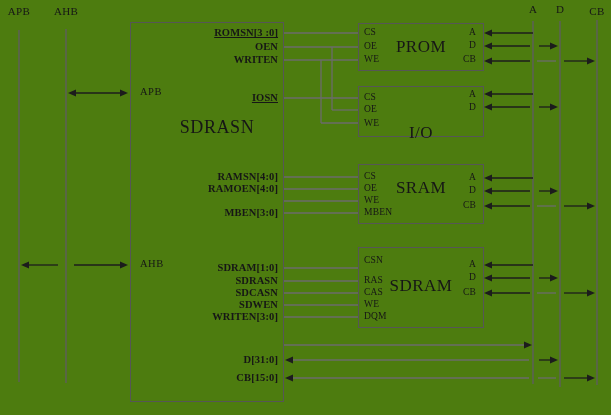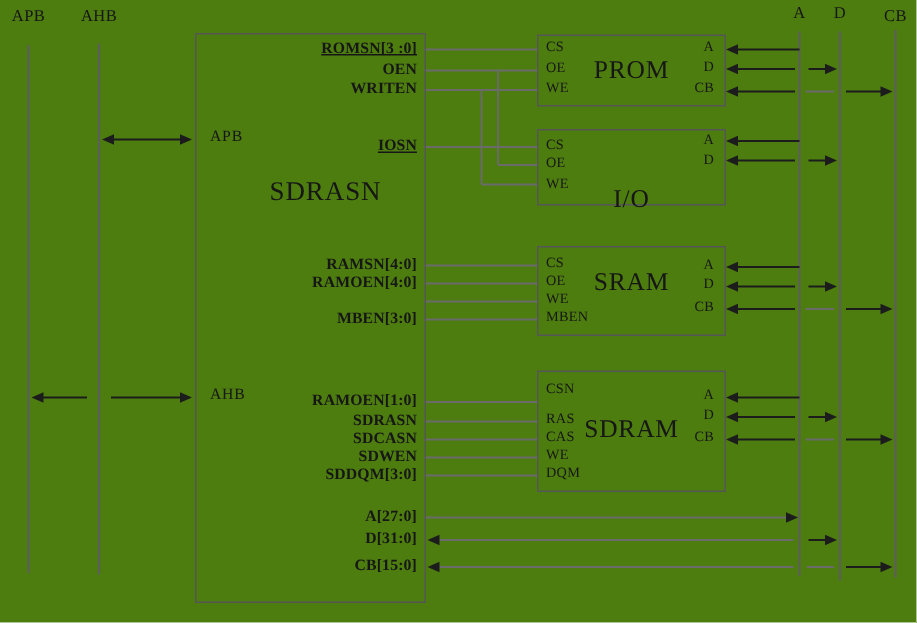--- a/index.html
+++ b/index.html
@@ -154,26 +154,25 @@
   <div class="lbl title ftm-title" style="left:140px;top:118px;width:154px;">SDRASN</div>
   <span class="lbl port" style="left:140px;top:259px;">AHB</span>
 
   <div class="sigwrap sig" style="top:27px;text-decoration:underline;">ROMSN[3 :0]</div>
   <div class="sigwrap sig" style="top:41px;">OEN</div>
   <div class="sigwrap sig" style="top:54px;">WRITEN</div>
   <div class="sigwrap sig" style="top:92px;text-decoration:underline;">IOSN</div>
   <div class="sigwrap sig" style="top:171px;">RAMSN[4:0]</div>
   <div class="sigwrap sig" style="top:183px;">RAMOEN[4:0]</div>
   <div class="sigwrap sig" style="top:207px;">MBEN[3:0]</div>
-  <div class="sigwrap sig" style="top:262px;">RAMOEN[1:0]</div>
+  <div class="sigwrap sig" style="top:262px;">SDRAM[1:0]</div>
   <div class="sigwrap sig" style="top:287px;">SDCASN</div>
   <div class="sigwrap sig" style="top:275px;">SDRASN</div>
   <div class="sigwrap sig" style="top:299px;">SDWEN</div>
-  <div class="sigwrap sig" style="top:311px;">SDDQM[3:0]</div>
-  <div class="sigwrap sig" style="top:339px;">A[27:0]</div>
+  <div class="sigwrap sig" style="top:311px;">WRITEN[3:0]</div>
   <div class="sigwrap sig" style="top:354px;">D[31:0]</div>
   <div class="sigwrap sig" style="top:372px;">CB[15:0]</div>
 
   <div class="box dev" style="left:358px;top:23px;width:126px;height:48px;">
     <span class="lbl pin pinL" style="top:4px;">CS</span>
     <span class="lbl pin pinL" style="top:18px;">OE</span>
     <span class="lbl pin pinL" style="top:31px;">WE</span>
     <div class="title" style="top:13px;">PROM</div>
     <span class="lbl pin pinR" style="top:4px;">A</span>
     <span class="lbl pin pinR" style="top:17px;">D</span>

